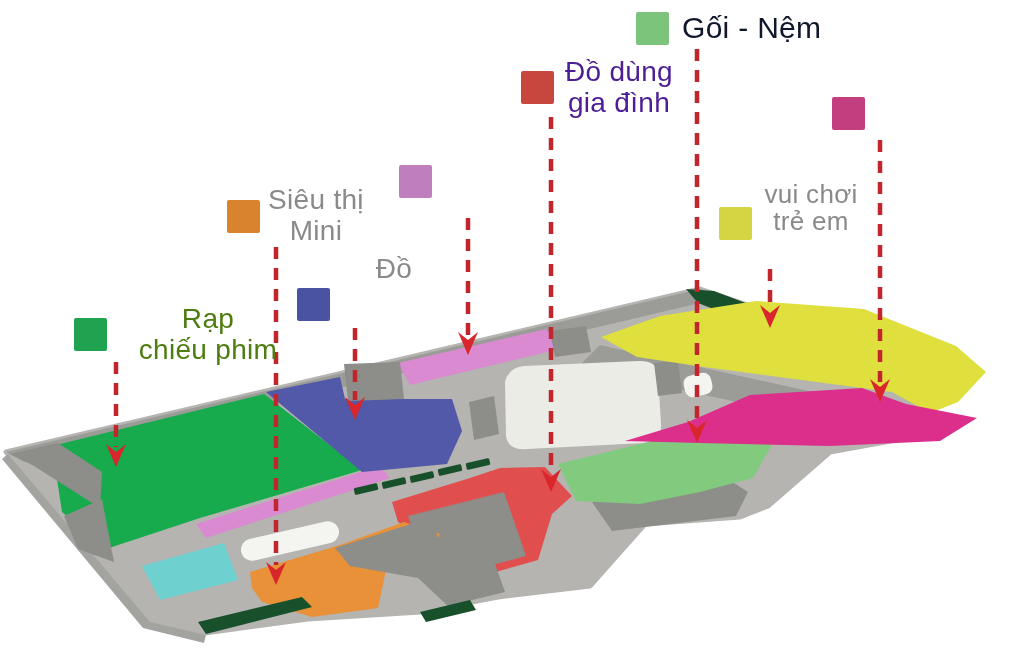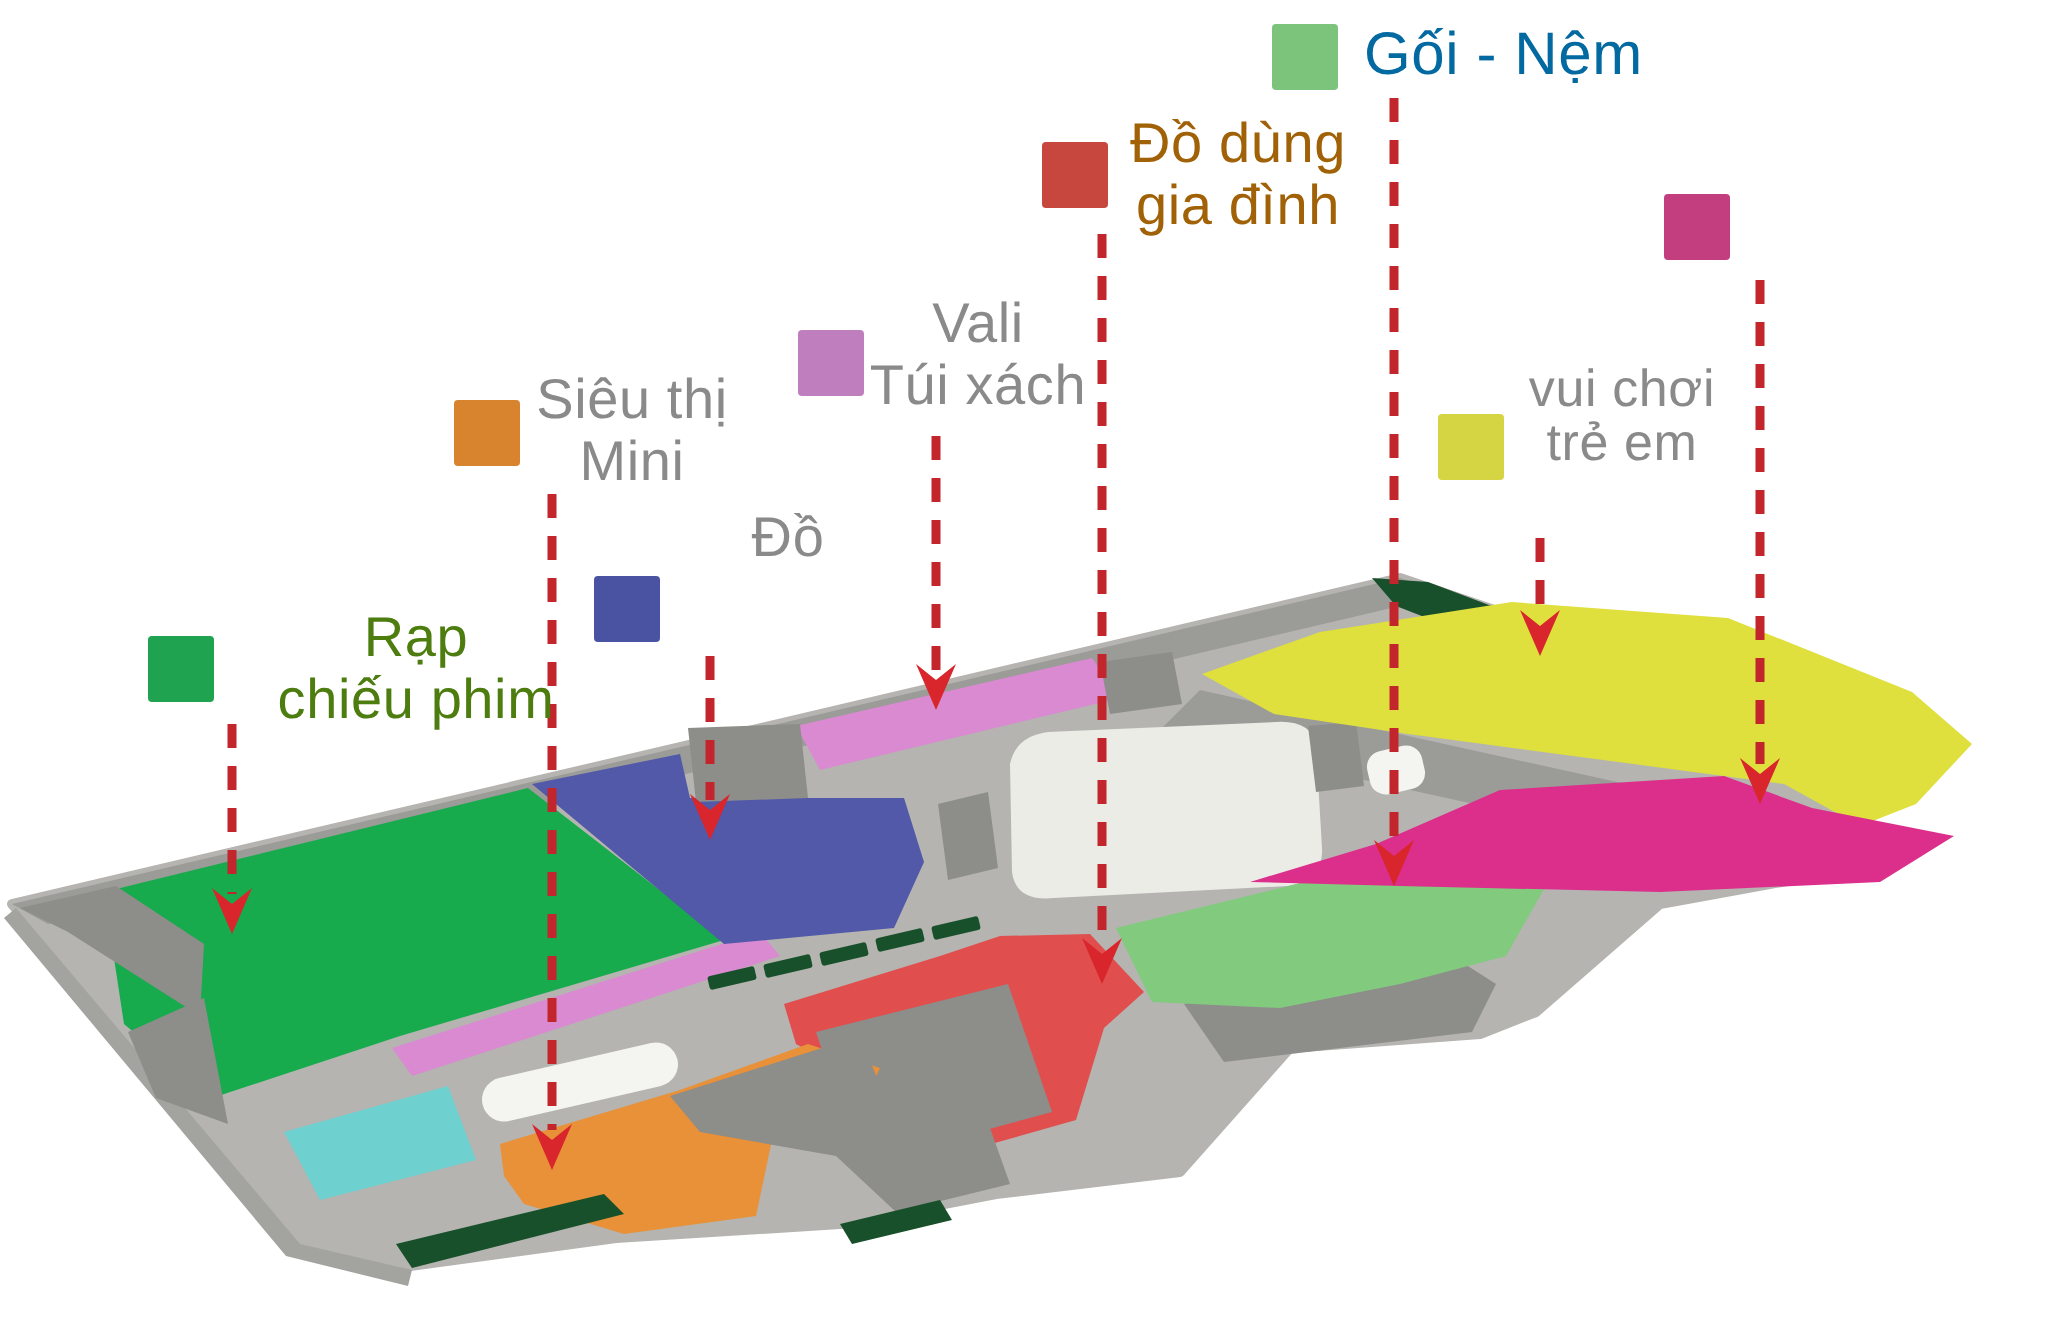--- a/index.html
+++ b/index.html
@@ -112,29 +112,25 @@
     <span class="line">Rạp</span>
     <span class="line">chiếu phim</span>
   </div>
   <div class="li center fs28" style="left: 256px; top: 184px; width: 120px; color: rgb(138, 138, 138);">
     <span class="line">Siêu thị</span>
     <span class="line">Mini</span>
   </div>
   <div class="li center fs28" style="left: 330px; top: 253px; width: 128px; color: rgb(138, 138, 138);">
     <span class="line">Đồ</span>
   </div>
-  <div class="li center fs28" style="left: 430px; top: 146px; width: 118px; color: rgb(138, 138, 138);">
-    <span class="line">Vali</span>
-    <span class="line">Túi xách</span>
-  </div>
-  <div class="li center fs28" style="left: 556px; top: 56px; width: 126px; color: #a16207;">
+  <div class="li center fs28" style="left: 556px; top: 56px; width: 126px; color: #4c1d95;">
     <span class="line">Đồ dùng</span>
     <span class="line">gia đình</span>
   </div>
-  <div class="li nowrap fs30" style="left: 682px; top: 11px; color: #0369a1;">
+  <div class="li nowrap fs30" style="left: 682px; top: 11px; color: #0f172a;">
     <span class="line">Gối - Nệm</span>
   </div>
   <div class="li center fs26" style="left: 752px; top: 181px; width: 118px; color: rgb(138, 138, 138);">
     <span class="line">vui chơi</span>
     <span class="line">trẻ em</span>
   </div>
 
 </div>
 
 </body></html>

